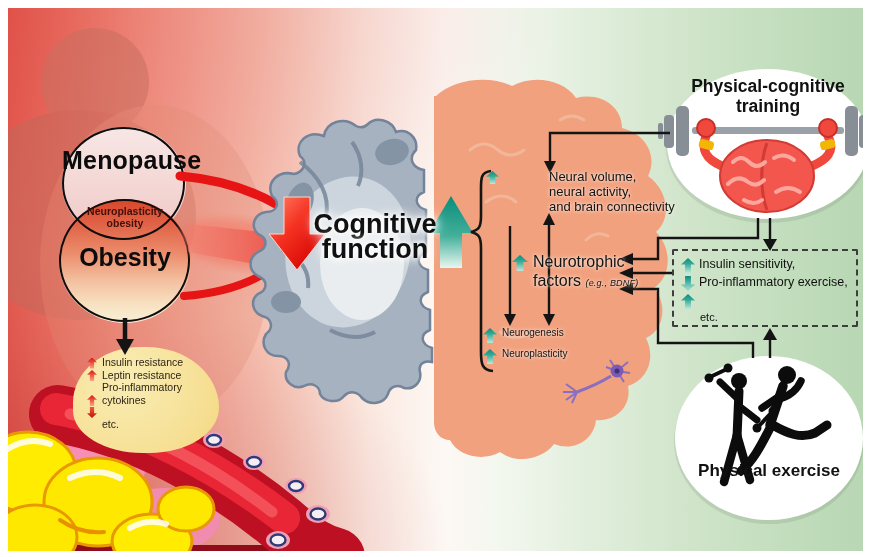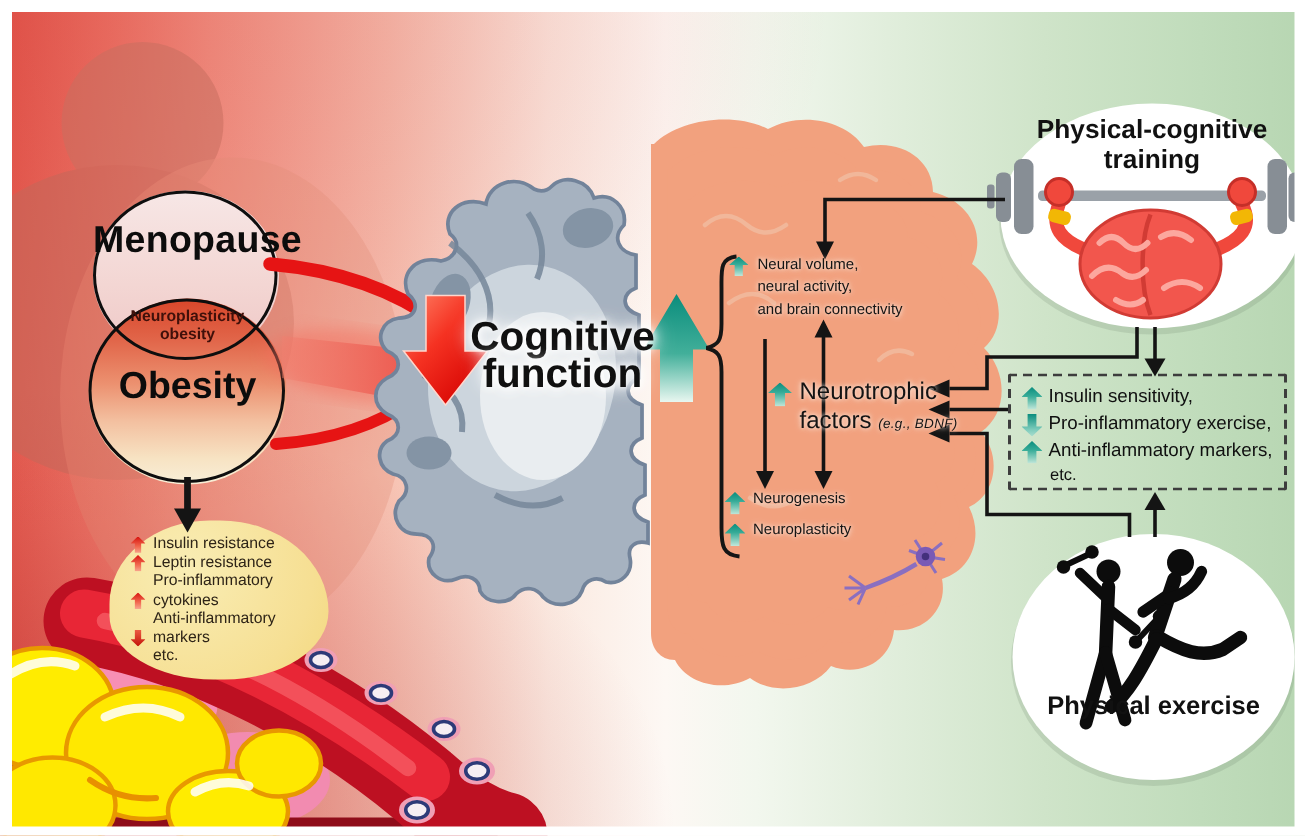--- a/index.html
+++ b/index.html
@@ -46,21 +46,21 @@
 
   
   .cog{left:300px;top:212px;width:150px;text-align:center;font-size:27px;line-height:25px;font-weight:bold;color:#101010;
        text-shadow:0 0 4px #fff,0 0 8px #fff,0 0 12px rgba(255,255,255,.95),0 0 16px rgba(255,255,255,.8);}
 
   
   .ann{color:#141414;text-shadow:0 0 3px rgba(253,238,228,.9),0 0 5px rgba(253,238,228,.8);}
   .annRow{display:flex;align-items:flex-start;}
   .neural{left:486px;top:169px;}
   .neural .ba{width:13px;height:13px;margin:2px 6px 0 0;}
-  .neural .txt{font-size:10px;line-height:15.2px;}
+  .neural .txt{font-size:13px;line-height:15.2px;margin-left:44px;}
   .ntro{left:512px;top:252px;justify-content:space-between;}
   .ntro .ba{width:16px;height:16px;margin:3px 5px 0 0;}
   .ntro .txt{font-size:16px;line-height:19px;}
   .ntro .note{font-size:9px;font-style:italic;letter-spacing:.2px;}
   .ngen{left:483px;top:327px;}
   .nplas{left:483px;top:348px;}
   .ngen .ba,.nplas .ba{width:14px;height:15px;margin:1px 5px 0 0;}
   .ngen .txt,.nplas .txt{font-size:10px;}
 
   
@@ -154,37 +154,35 @@
       <div class="yrow">
         <span class="ba ba-up ba-red-up yb-a"></span>
         <span class="txt">Leptin resistance</span>
       </div>
       <div class="yrow">
         <span class="ba ba-up ba-red-up yb-a"></span>
         <span class="txt">Pro-inflammatory cytokines</span>
       </div>
       <div class="yrow">
         <span class="ba ba-down ba-red-down yb-a"></span>
-        <span class="txt">Anti-inflammatory markers</span>
       </div>
       <div class="yfoot">etc.</div>
     </div>
 
     <div class="abs mbox">
       <div class="mrow">
         <span class="ba ba-up ba-teal-up"></span>
         <span class="txt">Insulin sensitivity,</span>
       </div>
       <div class="mrow">
         <span class="ba ba-down ba-teal-down"></span>
         <span class="txt">Pro-inflammatory exercise,</span>
       </div>
       <div class="mrow">
         <span class="ba ba-up ba-teal-up"></span>
-        <span class="txt">Anti-inflammatory markers,</span>
       </div>
       <div class="mfoot">etc.</div>
     </div>
 
     <svg width="870" height="557" viewBox="0 0 870 557">
       <defs>
         <linearGradient id="redDownG" x1="0" y1="0" x2="0.8" y2="1">
           <stop offset="0" stop-color="#ff8468"></stop>
             <stop offset="0.45" stop-color="#f53222"></stop>
             <stop offset="1" stop-color="#d40000"></stop>

